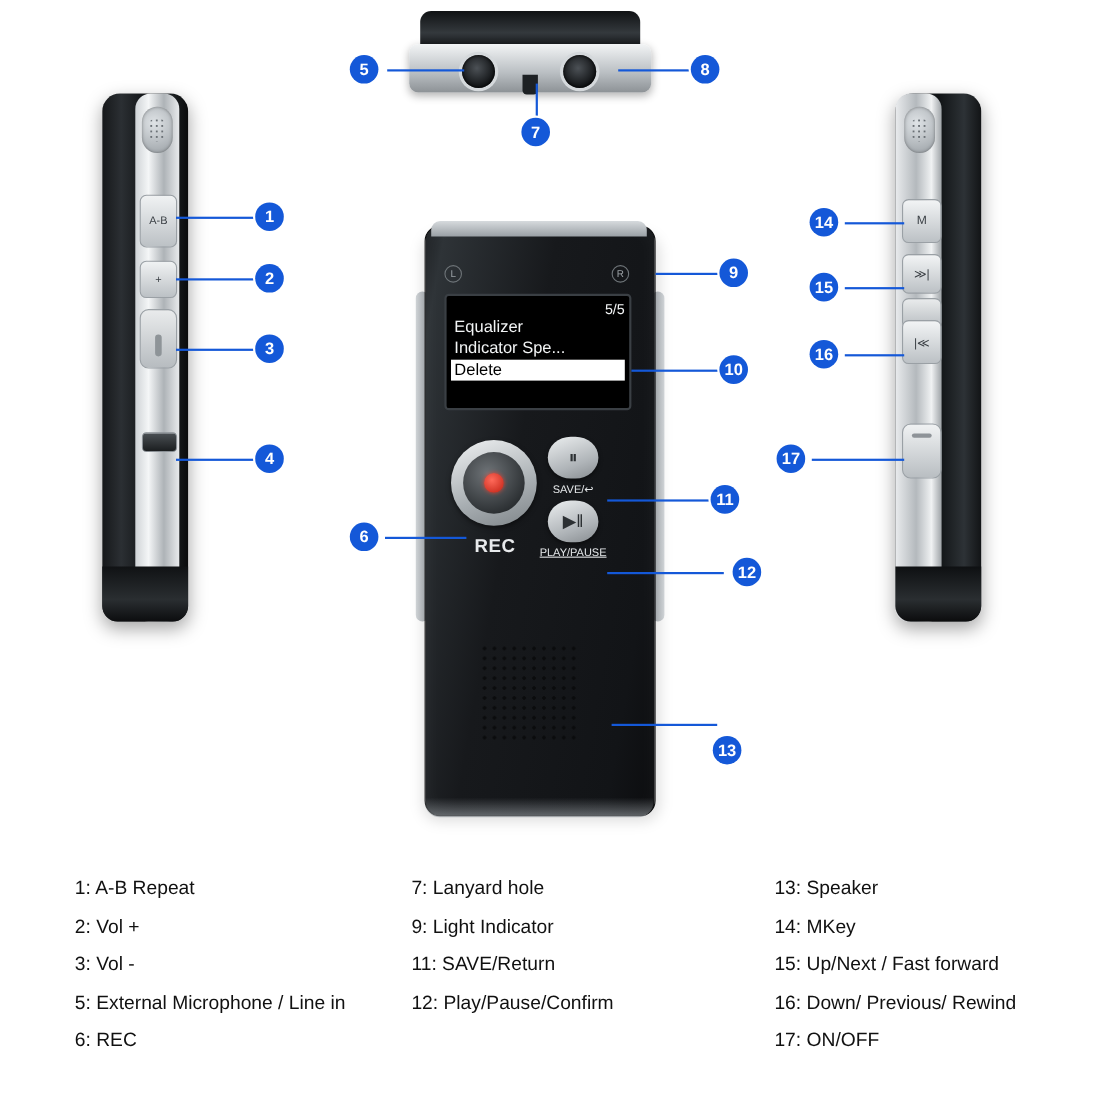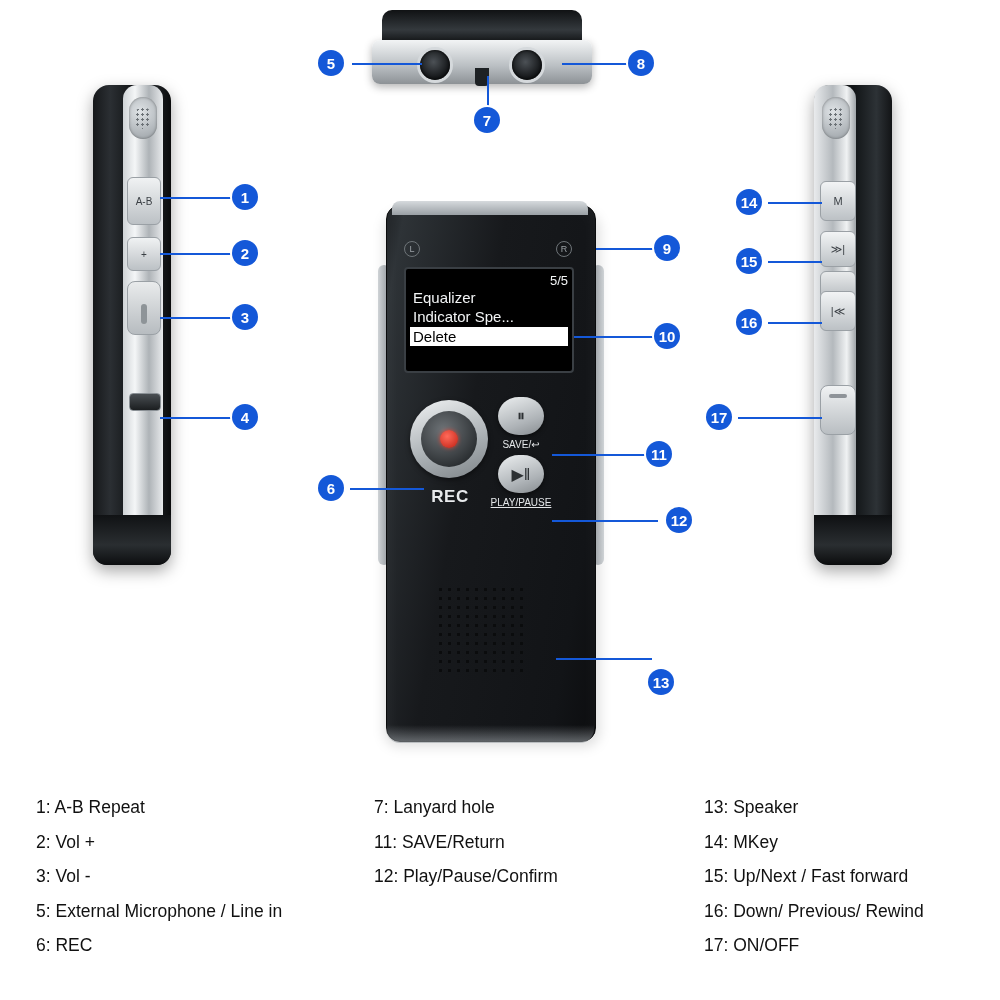--- a/index.html
+++ b/index.html
@@ -398,21 +398,21 @@
     left: 0;
     top: 782px;
     width: 1000px;
     height: 218px;
     display: flex;
   }
   .legend-col {
     box-sizing: border-box;
     padding-top: 8px;
   }
-  #legend-col-1 { width: 338px; padding-left: 36px; }
+  #legend-col-1 { width: 338px; padding-left: 68px; }
   #legend-col-2 { width: 330px; padding-left: 36px; }
   #legend-col-3 { width: 332px; padding-left: 36px; }
   .legend-item {
     font-size: 17.5px;
     line-height: 34.5px;
     color: #111;
     white-space: nowrap;
     font-family: "Liberation Sans", sans-serif;
   }
 </style>
@@ -556,20 +556,21 @@
   <div id="legend">
     <div class="legend-col" id="legend-col-1">
       <div class="legend-item">1: A-B Repeat</div>
       <div class="legend-item">2: Vol +</div>
       <div class="legend-item">3: Vol -</div>
       <div class="legend-item">5: External Microphone / Line in</div>
       <div class="legend-item">6: REC</div>
     </div>
     <div class="legend-col" id="legend-col-2">
       <div class="legend-item">7: Lanyard hole</div>
+      <div class="legend-item">9: Light Indicator</div>
       <div class="legend-item">11: SAVE/Return</div>
       <div class="legend-item">12: Play/Pause/Confirm</div>
     </div>
     <div class="legend-col" id="legend-col-3">
       <div class="legend-item">13: Speaker</div>
       <div class="legend-item">14: MKey</div>
       <div class="legend-item">15: Up/Next / Fast forward</div>
       <div class="legend-item">16: Down/ Previous/ Rewind</div>
       <div class="legend-item">17: ON/OFF</div>
     </div>

